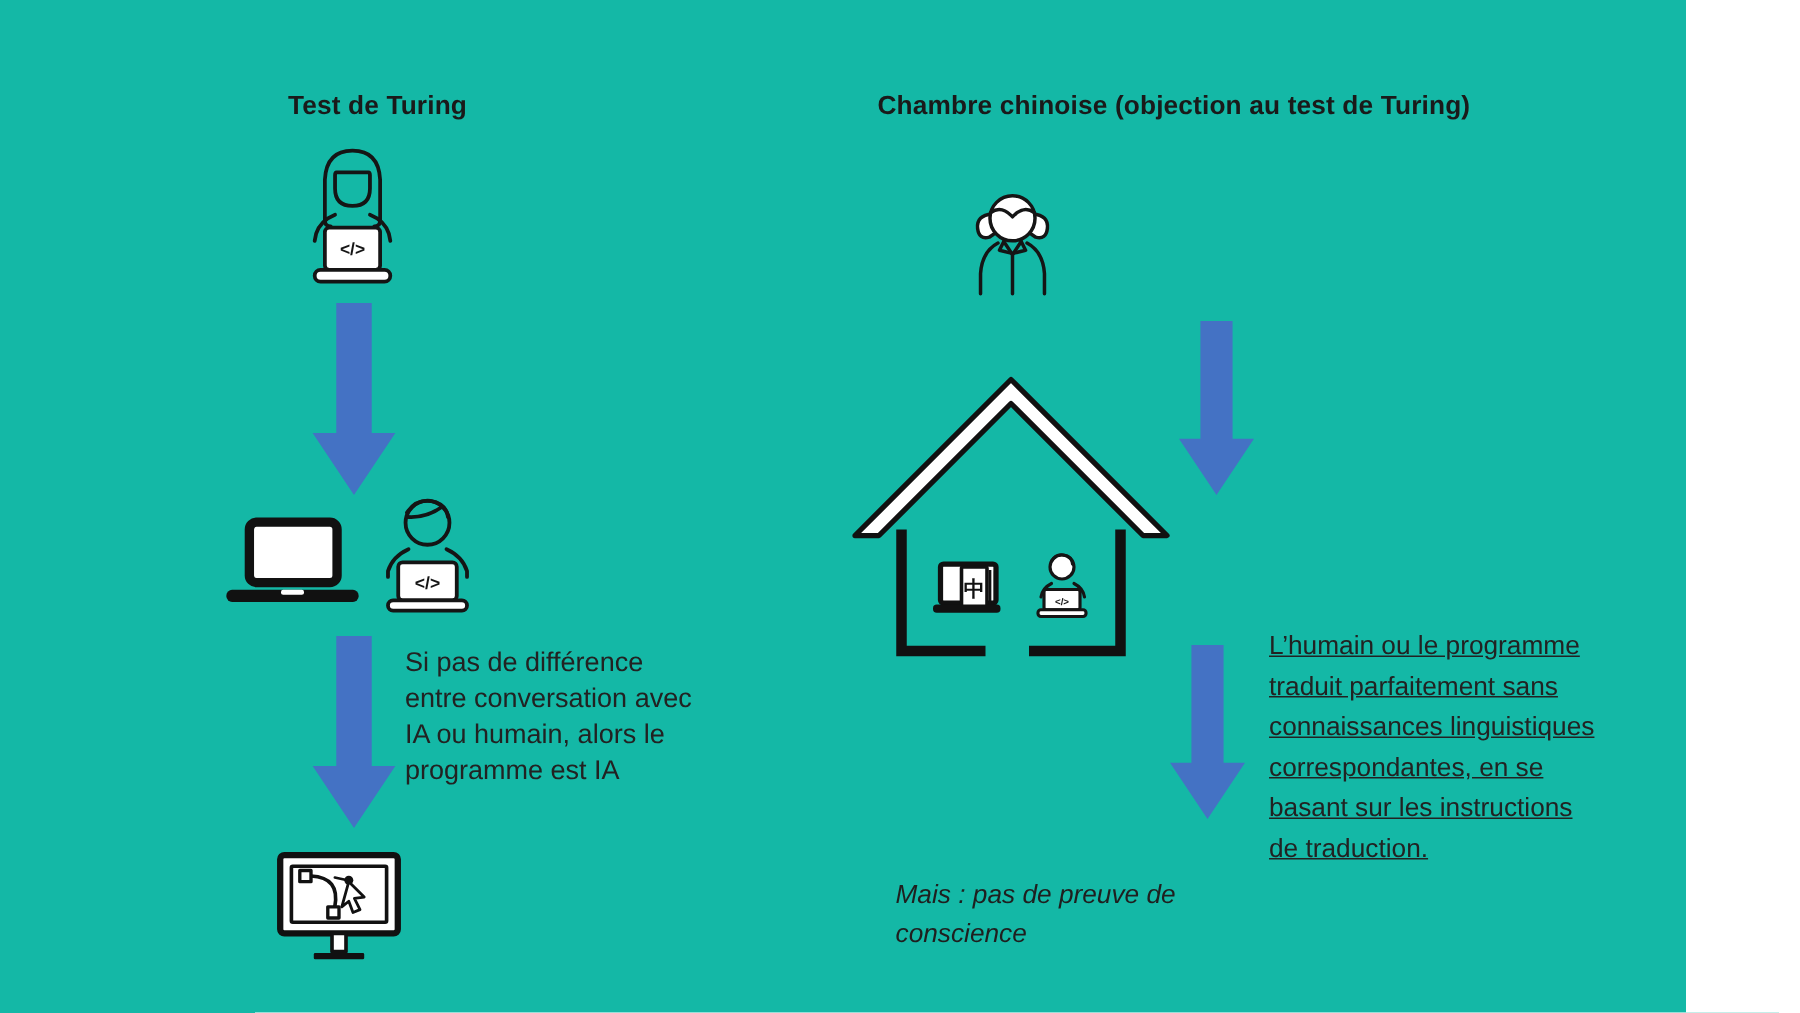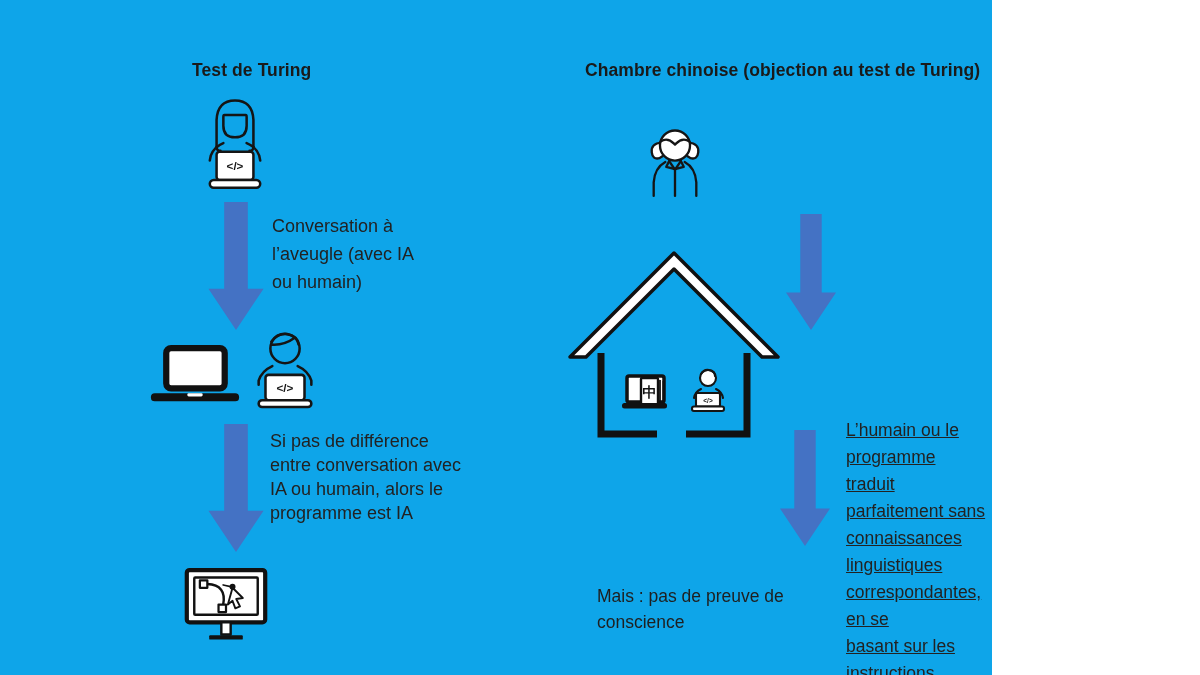--- a/index.html
+++ b/index.html
@@ -1,27 +1,27 @@
 <!DOCTYPE html>
 <html><head>
 <meta charset="utf-8">
 <style>
   html,body { margin:0; padding:0; background:#ffffff; }
   .canvas {
-    position:relative; width:992px; height:675px; background:#0ea5e9;
+    position:relative; width:1124px; height:675px; background:#14b8a6;
     font-family:"Liberation Sans", sans-serif; color:#1f1f1f; overflow:hidden;
   }
   .abs { position:absolute; }
   .col-title { font-weight:bold; font-size:17.5px; color:#1a1a1a; letter-spacing:0.1px; }
   .step-text { font-size:18px; white-space:pre-line; color:#222222; }
   .t1 { line-height:28px; }
   .t2 { line-height:24px; }
   .t3 { font-size:17.5px; line-height:26.5px; }
   .t4 { font-size:17.5px; line-height:27px; }
-  .note-text { font-size:17.5px; line-height:26px; white-space:pre-line; color:#1f1f1f; }
+  .note-text { font-size:17.5px; line-height:26px; font-style:italic; white-space:pre-line; color:#1f1f1f; }
   svg { display:block; }
   .code-glyph { font-family:"Liberation Sans", sans-serif; font-weight:bold; }
 </style>
 </head>
 <body>
 
 <div class="canvas">
 
   <div class="abs col-title" style="left:192px; top:60px;">Test de Turing</div>
 
@@ -36,23 +36,20 @@
       <rect x="14" y="57" width="38" height="29" rx="3" fill="#ffffff"></rect>
       <rect x="7" y="86" width="52" height="8" rx="4" fill="#ffffff"></rect>
     </g>
     <text class="code-glyph" x="33" y="76" text-anchor="middle" font-size="12" fill="#151515">&lt;/&gt;</text>
   </svg>
 
   <svg class="abs" style="left:208px; top:202px;" width="56" height="128" viewBox="0 0 56 130">
     <polygon points="16,0 40,0 40,88 56,88 28,130 0,88 16,88" fill="#4472C4"></polygon>
   </svg>
 
-  <div class="abs step-text t1" style="left:272px; top:212px;">Conversation à
-l’aveugle (avec IA
-ou humain)</div>
 
   <svg class="abs" style="left:149px; top:344px;" width="92" height="60" viewBox="0 0 96 62">
     <rect x="18" y="4" width="61" height="42" rx="5" fill="#ffffff" stroke="#111111" stroke-width="6.5"></rect>
     <rect x="2" y="51" width="92" height="8.5" rx="4" fill="#111111"></rect>
     <rect x="40" y="51" width="16" height="3.5" rx="1.5" fill="#ffffff"></rect>
   </svg>
 
   <svg class="abs" style="left:250px; top:330px;" width="70" height="80" viewBox="0 0 70 82">
     <g fill="none" stroke="#151515" stroke-width="2.6" stroke-linecap="round" stroke-linejoin="round">
       <circle cx="35" cy="19" r="15"></circle>

